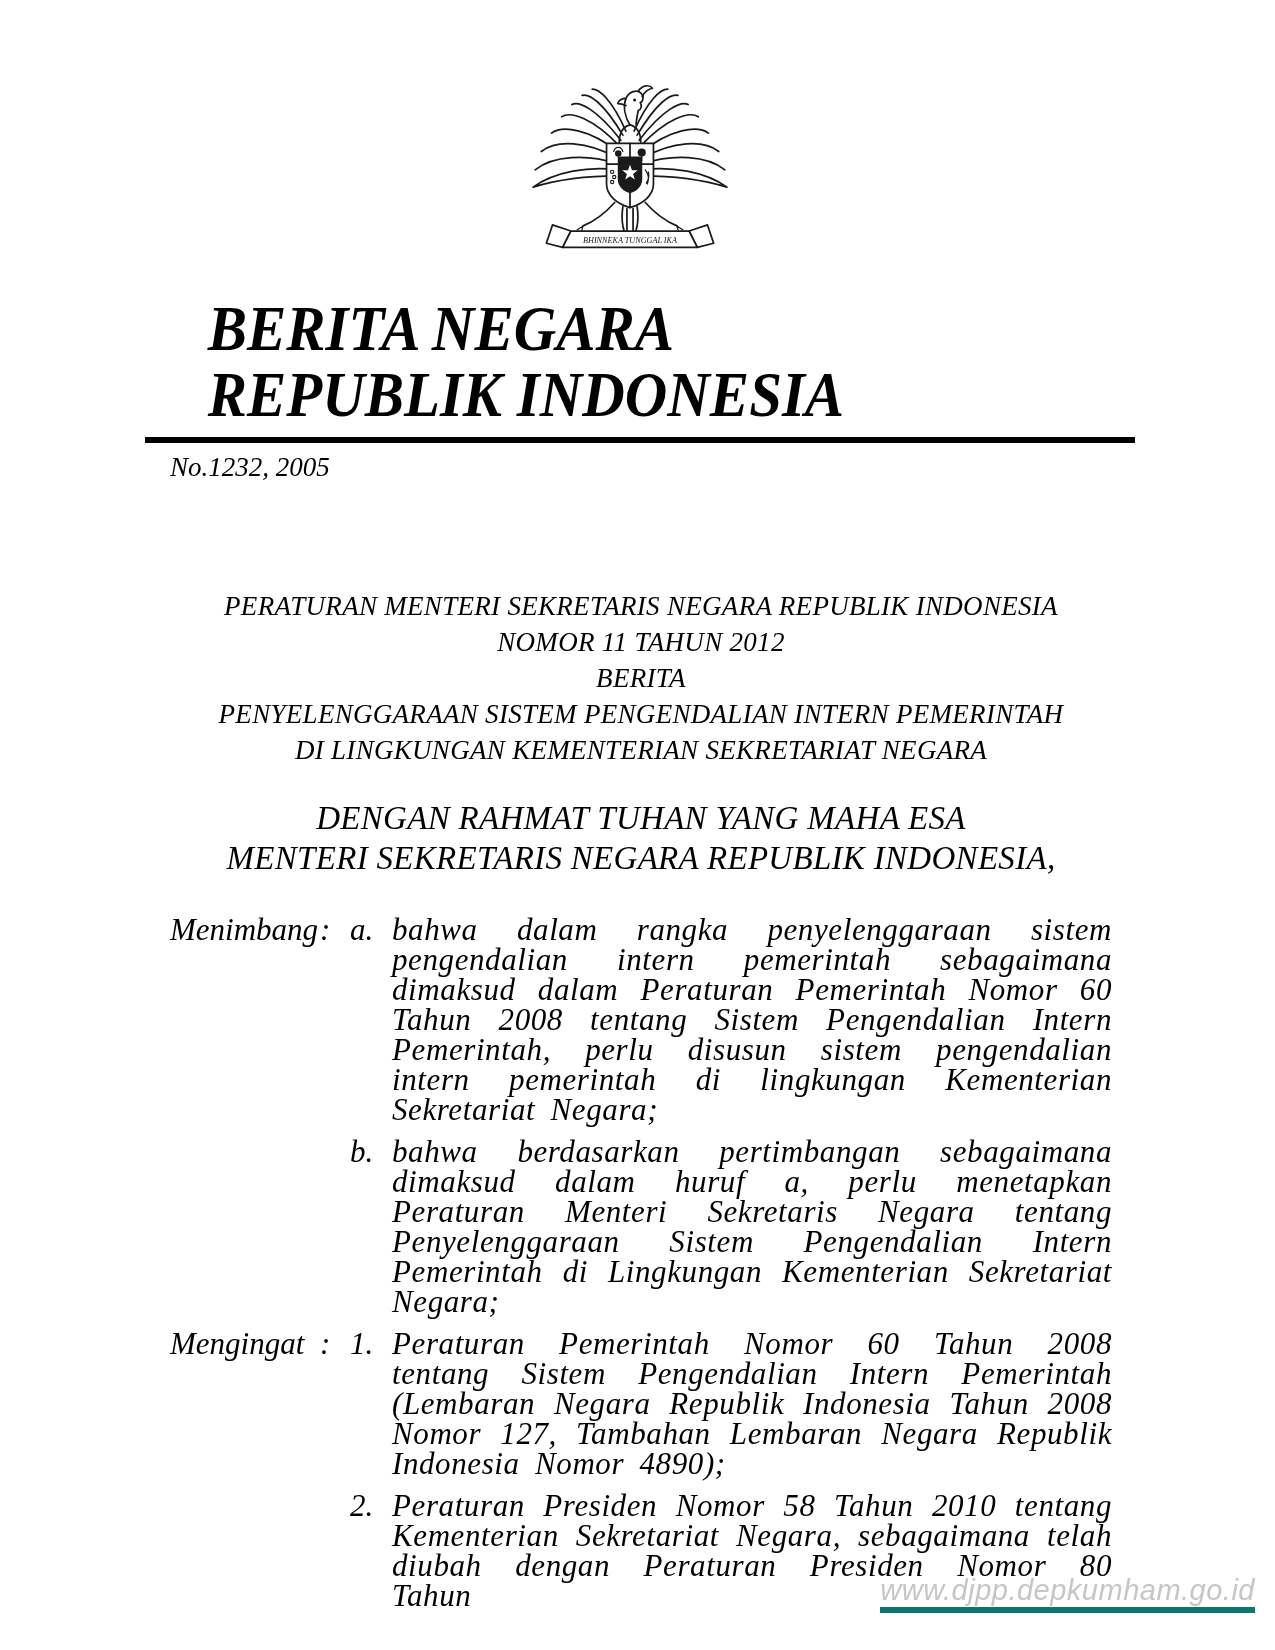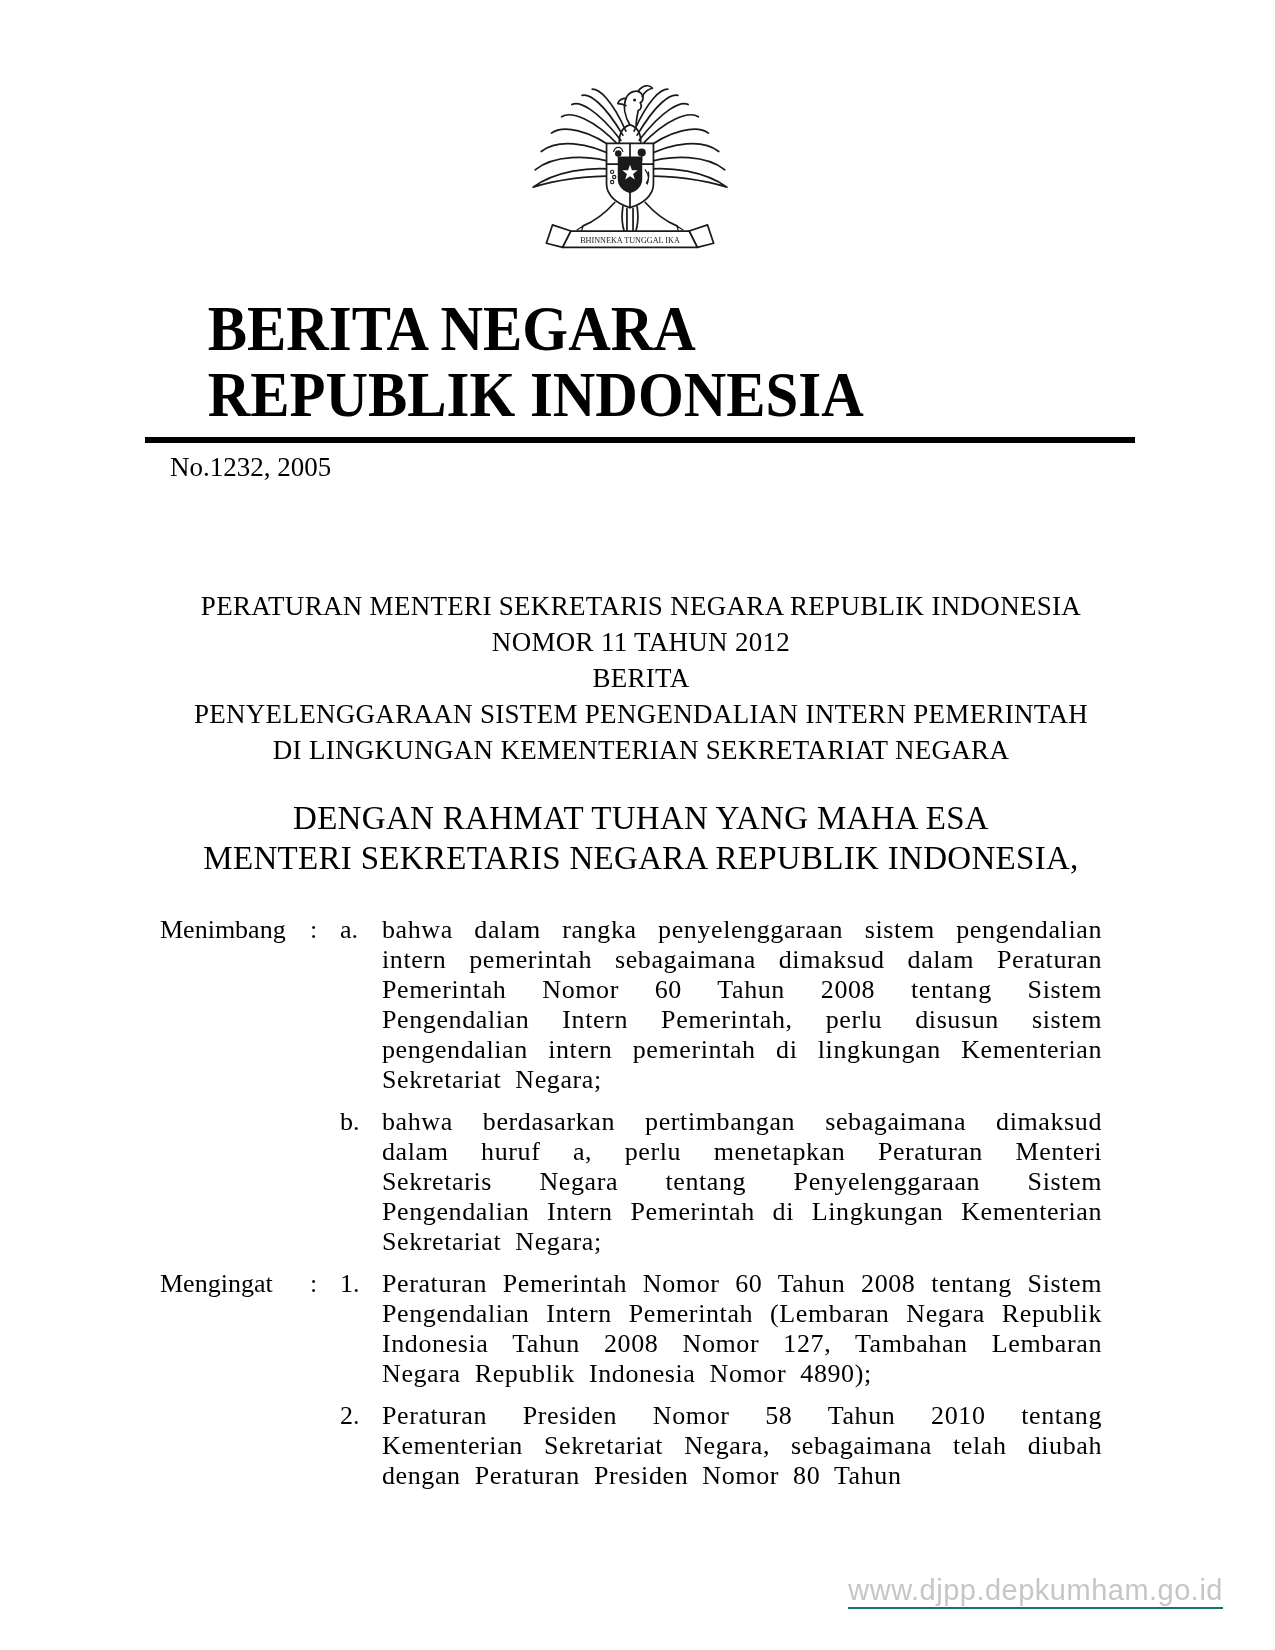--- a/index.html
+++ b/index.html
@@ -1,21 +1,21 @@
 <!DOCTYPE html>
 <html><head>
 <meta charset="utf-8">
 <style>
   * { margin:0; padding:0; box-sizing:border-box; }
   html,body { background:#ffffff; }
   body {
     width:1275px; height:1650px; position:relative; overflow:hidden;
     font-family:"Liberation Serif", serif; color:#000;
   }
-  .page { position:absolute; inset:0; background:#ffffff; }
+  .page { position:absolute; inset:0; background:#ffffff;font-style:italic; }
 
   .emblem { position:absolute; left:528px; top:82px; width:204px; height:194px; }
 
   .masthead {
     position:absolute; left:170px; top:296px; width:942px; text-align:left;
   }
   .masthead-line {
     font-weight:700; font-size:64px; line-height:66px; white-space:nowrap;
     transform:scaleX(0.92); transform-origin:50% 50%; letter-spacing:0px;
   }
@@ -31,32 +31,32 @@
 
   .doc-title {
     position:absolute; left:170px; top:588px; width:942px; text-align:center;
     font-size:27px; line-height:36px; letter-spacing:0.3px;
   }
   .preamble {
     position:absolute; left:170px; top:783px; width:942px; text-align:center;
     font-size:33px; line-height:40px; letter-spacing:0.3px;margin-top:15px;
   }
 
-  .clauses { position:absolute; left:160px; top:915px; width:942px; font-size:26px; line-height:30px; }
+  .clauses { position:absolute; left:170px; top:915px; width:942px; font-size:31px; line-height:30px; }
   .clause-row { display:flex; align-items:flex-start; margin-bottom:12px; }
   .c-label  { flex:0 0 150px; }
   .c-colon  { flex:0 0 28px; }
   .c-marker { flex:0 0 44px; padding-left:2px; }
   .c-text   { flex:1 1 auto; text-align:justify; word-spacing:7px; letter-spacing:0.6px; }
 
   .watermark {
-    position:absolute; right:52px; top:1574px;
+    position:absolute; right:20px; top:1574px;
     font-family:"Liberation Sans", sans-serif; font-size:29px; line-height:32px;
     color:#c6c6c6; letter-spacing:0.5px;
-    border-bottom:2px solid #0f766e; padding-bottom:1px;
+    border-bottom:6px solid #0f766e; padding-bottom:1px;
   }
 </style>
 </head>
 <body>
 
 <div class="page">
 
   <svg class="emblem" viewBox="0 0 200 190" aria-hidden="true">
     <g fill="none" stroke="#1a1a1a" stroke-width="1.7" stroke-linejoin="round" stroke-linecap="round">
       <g id="wingL">

